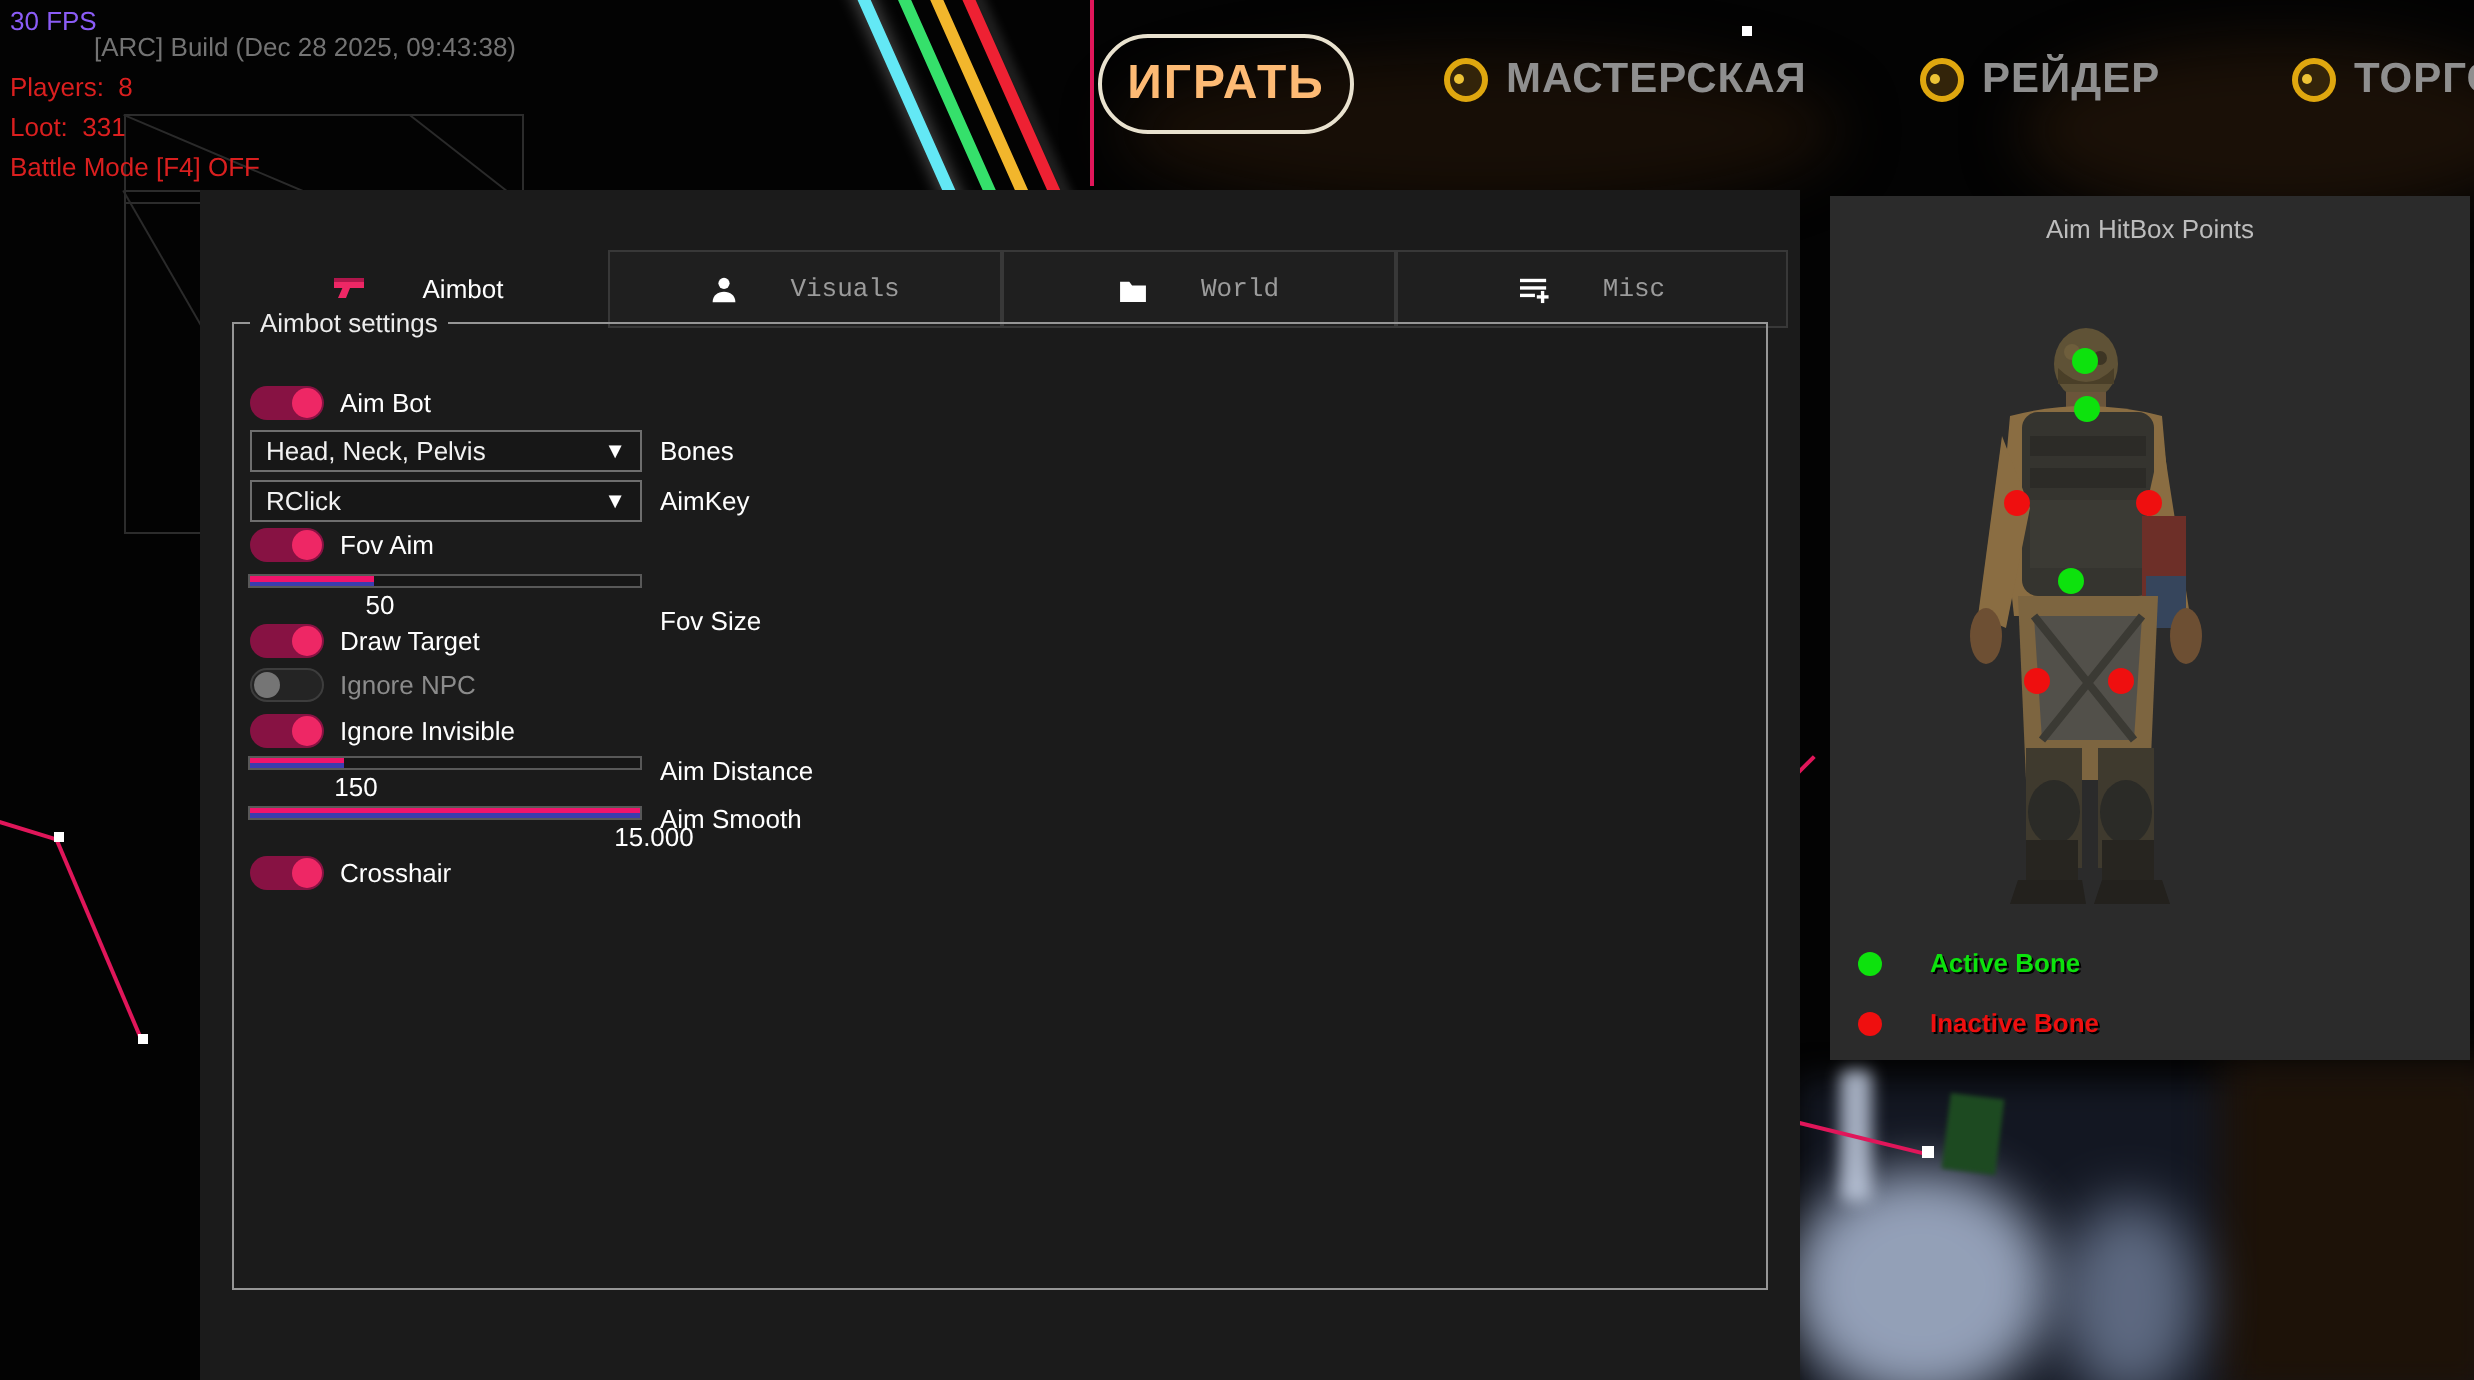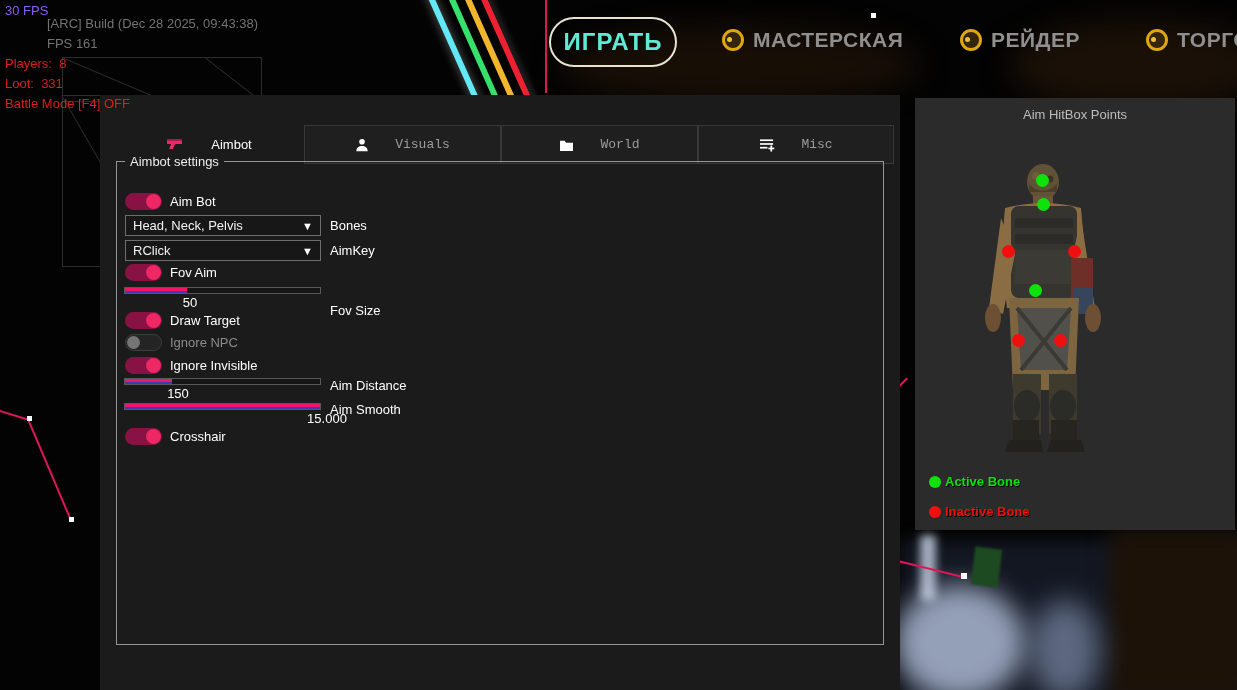--- a/index.html
+++ b/index.html
@@ -22,21 +22,21 @@
   
   #debug{left:5px;top:1px;z-index:3;font-size:13px;line-height:20px;}
   #debug div{white-space:pre;}
   .dbg-green{color:#8b5cf6;}
   .dbg-white{color:#737373;padding-left:42px;}
   .dbg-red{color:#da1f1f;}
   #debug .first{margin-bottom:-7px;}
 
   
   #play-btn{left:549px;top:17px;width:124px;height:46px;border:2.5px solid #e9e2cf;border-radius:27px;
-    color:#5eead4;font-size:24px;font-weight:bold;letter-spacing:1px;display:flex;align-items:center;
+    color:#fdba74;font-size:24px;font-weight:bold;letter-spacing:1px;display:flex;align-items:center;
     justify-content:center;z-index:3;}
   .nav-item{position:absolute;top:28px;display:flex;align-items:center;gap:9px;z-index:3;}
   .nav-label{color:#8f8f8f;font-size:21px;font-weight:bold;letter-spacing:.5px;}
   .coin{width:16px;height:16px;border-radius:50%;background:#33240a;border:3px solid #dfa70f;position:relative;}
   .coin i{position:absolute;left:2px;top:5px;width:5px;height:5px;border-radius:50%;background:#ecc235;}
 
   
   #panel{left:100px;top:95px;width:800px;height:595px;background:#1b1b1b;z-index:2;}
   .tab{position:absolute;top:30px;height:39px;display:flex;align-items:center;justify-content:center;gap:26px;
        font-size:13px;color:#9b9b9b;}
@@ -64,21 +64,21 @@
   .side-label{position:absolute;font-size:13px;color:#fff;}
 
   .slider{position:absolute;width:197px;height:7px;background:#161616;border:1px solid #585858;box-sizing:border-box;}
   .slider .fill{height:100%;background:linear-gradient(to bottom,#f0146b 0 55%,#3c3cae 55% 100%);}
   .slider-value{position:absolute;width:88px;text-align:center;font-size:13px;color:#fff;}
 
   
   #hitbox{left:915px;top:98px;width:320px;height:432px;background:#2b2b2b;z-index:2;}
   #hitbox-title{position:absolute;left:0;top:9px;width:100%;text-align:center;font-size:13px;color:#bdbdbd;}
   .hdot{position:absolute;width:13px;height:13px;border-radius:50%;}
-  .legend-row{position:absolute;display:flex;align-items:center;gap:4px;}
+  .legend-row{position:absolute;display:flex;align-items:center;gap:24px;}
   .legend-dot{width:12px;height:12px;border-radius:50%;}
   .legend-label{font-size:13px;font-weight:bold;text-shadow:1px 1px 0 #000;}
 </style>
 </head>
 <body>
 
 <div class="abs" id="scene">
   <div class="haze" style="left:560px;top:25px;width:360px;height:80px;background:#170e06;"></div>
   <div class="haze" style="left:1010px;top:20px;width:260px;height:90px;background:#1a1007;"></div>
   <div class="haze" style="left:900px;top:540px;width:360px;height:170px;background:#131722;filter:blur(8px);border-radius:0;"></div>
@@ -106,21 +106,20 @@
 <div class="tracer" style="left:893px;top:391px;width:19px;transform:rotate(-45deg);"></div>
 <div class="tracer" style="left:898px;top:560px;width:67px;transform:rotate(13.8deg);"></div>
 <div class="marker" style="left:871px;top:13px;"></div>
 <div class="marker" style="left:27px;top:416px;"></div>
 <div class="marker" style="left:69px;top:517px;"></div>
 <div class="marker" style="left:961px;top:573px;width:6px;height:6px;"></div>
 
 <div class="abs" id="debug">
   <div class="dbg-green first">30 FPS</div>
   <div class="dbg-white">[ARC] Build (Dec 28 2025, 09:43:38)</div>
-  <div class="dbg-white">FPS 161</div>
   <div class="dbg-red">Players:  8</div>
   <div class="dbg-red">Loot:  331</div>
   <div class="dbg-red">Battle Mode [F4] OFF</div>
 </div>
 
 <div class="abs" id="play-btn">ИГРАТЬ</div>
 
 <div class="nav-item" style="left:722px;">
   <span class="coin">
       <i></i>

